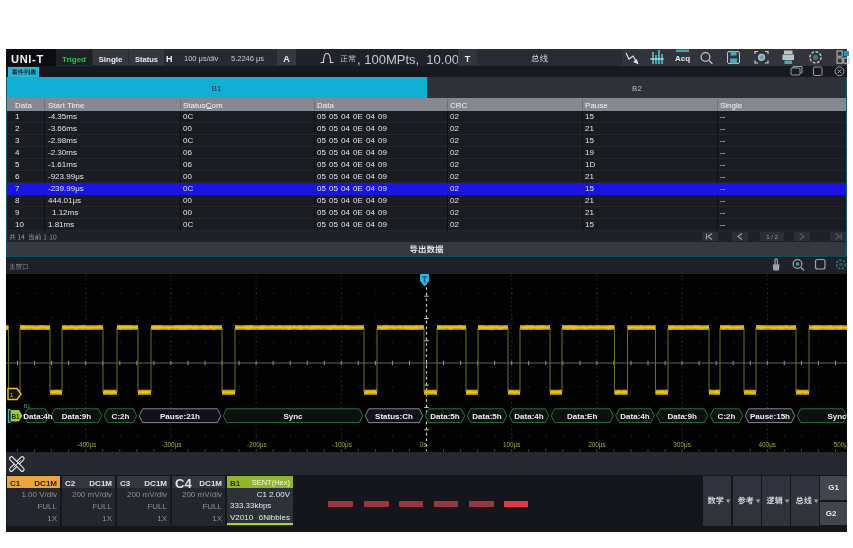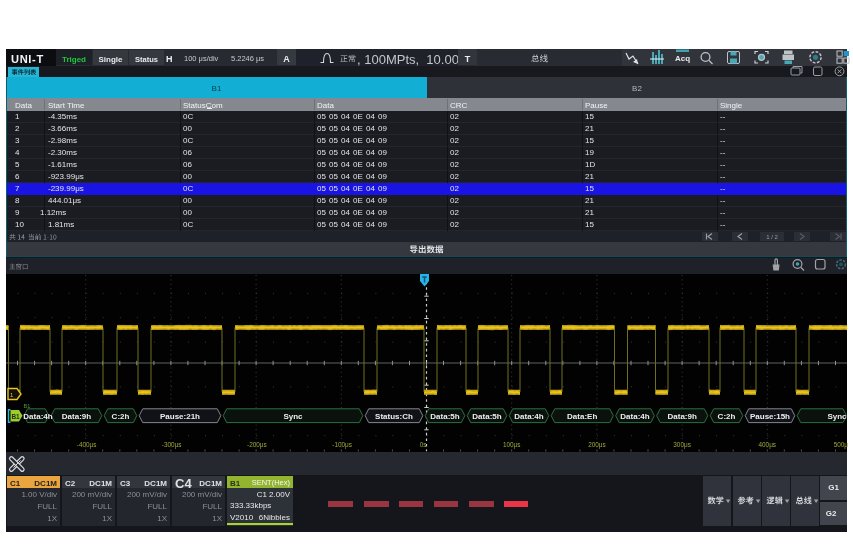--- a/index.html
+++ b/index.html
@@ -115,21 +115,21 @@
 <div style="position:absolute;left:15px;top:195.0px;font-size:8px;line-height:11px;color:#e2e4e6;white-space:nowrap;">8</div>
 <div style="position:absolute;left:48px;top:195.0px;font-size:8px;line-height:11px;color:#e2e4e6;white-space:nowrap;">444.01μs</div>
 <div style="position:absolute;left:183px;top:195.0px;font-size:8px;line-height:11px;color:#e2e4e6;white-space:nowrap;">00</div>
 <div style="position:absolute;left:317px;top:195.0px;font-size:8px;line-height:11px;color:#e2e4e6;white-space:nowrap;word-spacing:0.9px;">05 05 04 0E 04 09</div>
 <div style="position:absolute;left:450px;top:195.0px;font-size:8px;line-height:11px;color:#e2e4e6;white-space:nowrap;">02</div>
 <div style="position:absolute;left:585px;top:195.0px;font-size:8px;line-height:11px;color:#e2e4e6;white-space:nowrap;">21</div>
 <div style="position:absolute;left:720px;top:195.0px;font-size:8px;line-height:11px;color:#e2e4e6;white-space:nowrap;">--</div>
 <div style="position:absolute;left:6px;top:206.5px;width:841px;height:11px;background:#1a1c21;"></div>
 <div style="position:absolute;left:6px;top:217.5px;width:841px;height:1px;background:#24262c;"></div>
 <div style="position:absolute;left:15px;top:207.0px;font-size:8px;line-height:11px;color:#e2e4e6;white-space:nowrap;">9</div>
-<div style="position:absolute;left:40px;top:207.0px;font-size:8px;line-height:11px;color:#e2e4e6;white-space:nowrap;">1.12ms</div>
+<div style="position:absolute;left:52px;top:207.0px;font-size:8px;line-height:11px;color:#e2e4e6;white-space:nowrap;">1.12ms</div>
 <div style="position:absolute;left:183px;top:207.0px;font-size:8px;line-height:11px;color:#e2e4e6;white-space:nowrap;">00</div>
 <div style="position:absolute;left:317px;top:207.0px;font-size:8px;line-height:11px;color:#e2e4e6;white-space:nowrap;word-spacing:0.9px;">05 05 04 0E 04 09</div>
 <div style="position:absolute;left:450px;top:207.0px;font-size:8px;line-height:11px;color:#e2e4e6;white-space:nowrap;">02</div>
 <div style="position:absolute;left:585px;top:207.0px;font-size:8px;line-height:11px;color:#e2e4e6;white-space:nowrap;">21</div>
 <div style="position:absolute;left:720px;top:207.0px;font-size:8px;line-height:11px;color:#e2e4e6;white-space:nowrap;">--</div>
 <div style="position:absolute;left:6px;top:218.5px;width:841px;height:11px;background:#1a1c21;"></div>
 <div style="position:absolute;left:6px;top:229.5px;width:841px;height:1px;background:#24262c;"></div>
 <div style="position:absolute;left:15px;top:219.0px;font-size:8px;line-height:11px;color:#e2e4e6;white-space:nowrap;">10</div>
 <div style="position:absolute;left:48px;top:219.0px;font-size:8px;line-height:11px;color:#e2e4e6;white-space:nowrap;">1.81ms</div>
 <div style="position:absolute;left:183px;top:219.0px;font-size:8px;line-height:11px;color:#e2e4e6;white-space:nowrap;">0C</div>

